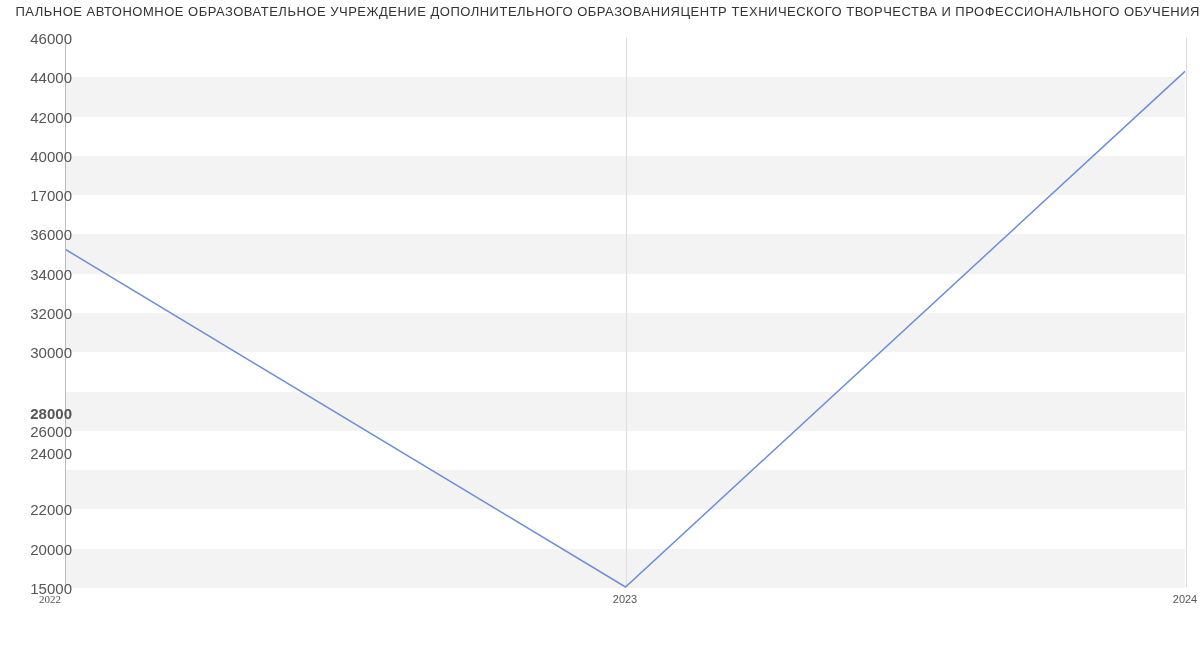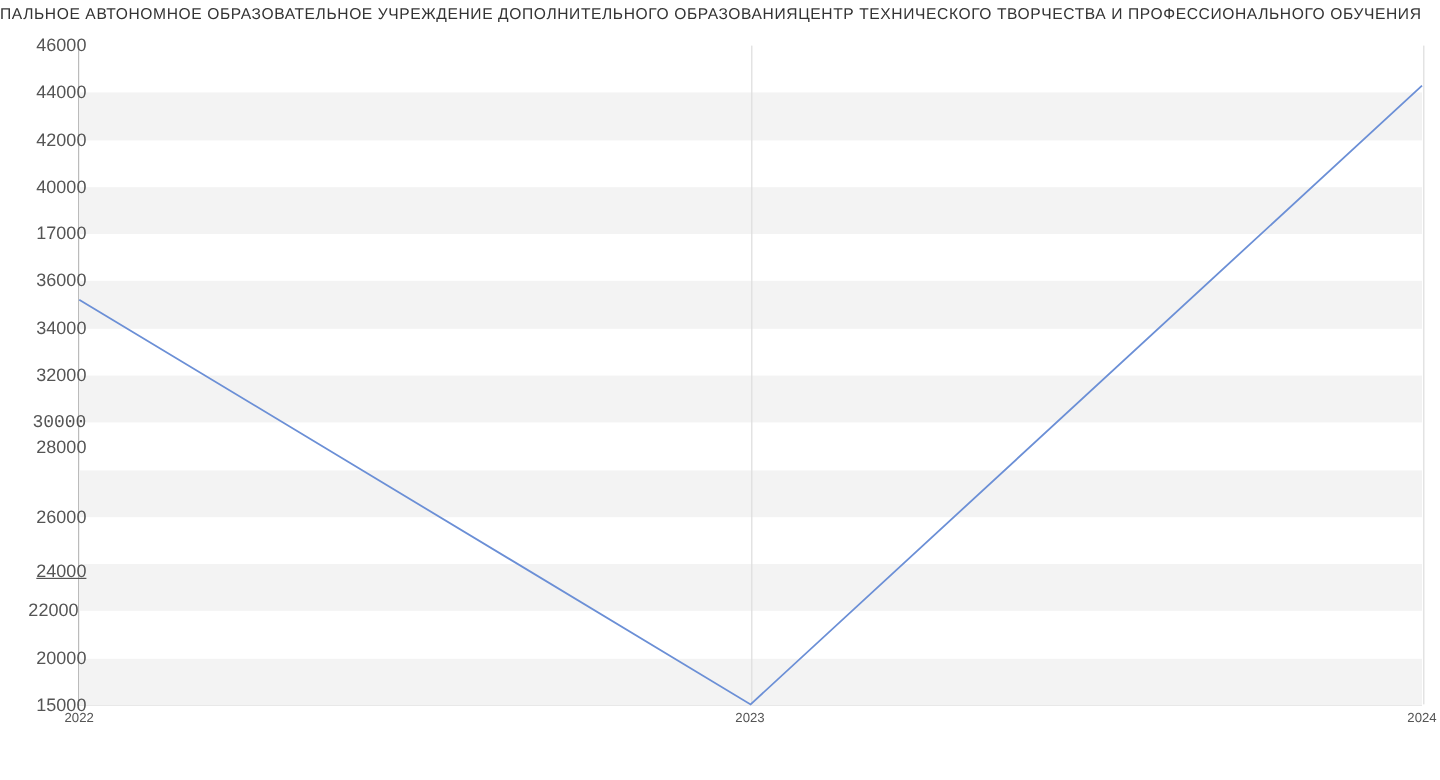--- a/index.html
+++ b/index.html
@@ -10,21 +10,21 @@
     height: 650px;
     background: #ffffff;
     font-family: Arial, Helvetica, sans-serif;
     overflow: hidden;
   }
   .title {
     position: absolute;
     top: 4px;
     left: 0;
     width: 1200px;
-    text-align: left;
+    text-align: right;
     font-size: 13px;
     letter-spacing: 0.5px;
     color: #333;
     white-space: nowrap;
     overflow: hidden;
   }
   .chart-wrap {
     position: absolute;
     left: 0;
     top: 28px;
@@ -98,29 +98,29 @@
       <div class="grid-band" style="top: 117.857px; height: 39.2857px;"></div>
       <div class="grid-band" style="top: 39.2857px; height: 39.2857px;"></div>
       <div class="vline" style="left: 560px;"></div>
       <div class="vline" style="left: 1120px;"></div>
       <svg class="line" viewBox="0 0 1120 550" preserveAspectRatio="none">
         <path d="M0 212.1428571428571 L560 550 L1120 33.39285714285711"></path>
       </svg>
     </div>
 <div class="tick-y" style="top: 560px;">15000</div>
     <div class="tick-y" style="top: 520.714px;">20000</div>
-    <div class="tick-y" style="top: 481.429px; text-align: center;">22000</div>
-    <div class="tick-y" style="top: 448px; text-decoration: underline;">24000</div>
+    <div class="tick-y" style="top: 481.429px;">22000</div>
+    <div class="tick-y" style="top: 425px;">24000</div>
     <div class="tick-y" style="top: 402.857px;">26000</div>
-    <div class="tick-y" style="top: 345px;">28000</div>
-    <div class="tick-y" style="top: 324.286px; font-family: Liberation Mono, monospace;">30000</div>
+    <div class="tick-y" style="top: 385px; font-weight: bold;">28000</div>
+    <div class="tick-y" style="top: 324.286px;">30000</div>
     <div class="tick-y" style="top: 285px;">32000</div>
     <div class="tick-y" style="top: 245.714px;">34000</div>
     <div class="tick-y" style="top: 206.429px;">36000</div>
     <div class="tick-y" style="top: 167.143px;">17000</div>
     <div class="tick-y" style="top: 127.857px;">40000</div>
     <div class="tick-y" style="top: 88.5714px;">42000</div>
     <div class="tick-y" style="top: 49.2857px;">44000</div>
     <div class="tick-y" style="top: 10px;">46000</div>
-    <div class="tick-x" style="left: 66px;">2022</div>
+    <div class="tick-x" style="left: 50px; font-family: Liberation Serif, serif;">2022</div>
     <div class="tick-x" style="left: 625px;">2023</div>
     <div class="tick-x" style="left: 1185px;">2024</div>
   </div>
 
 </body></html>

